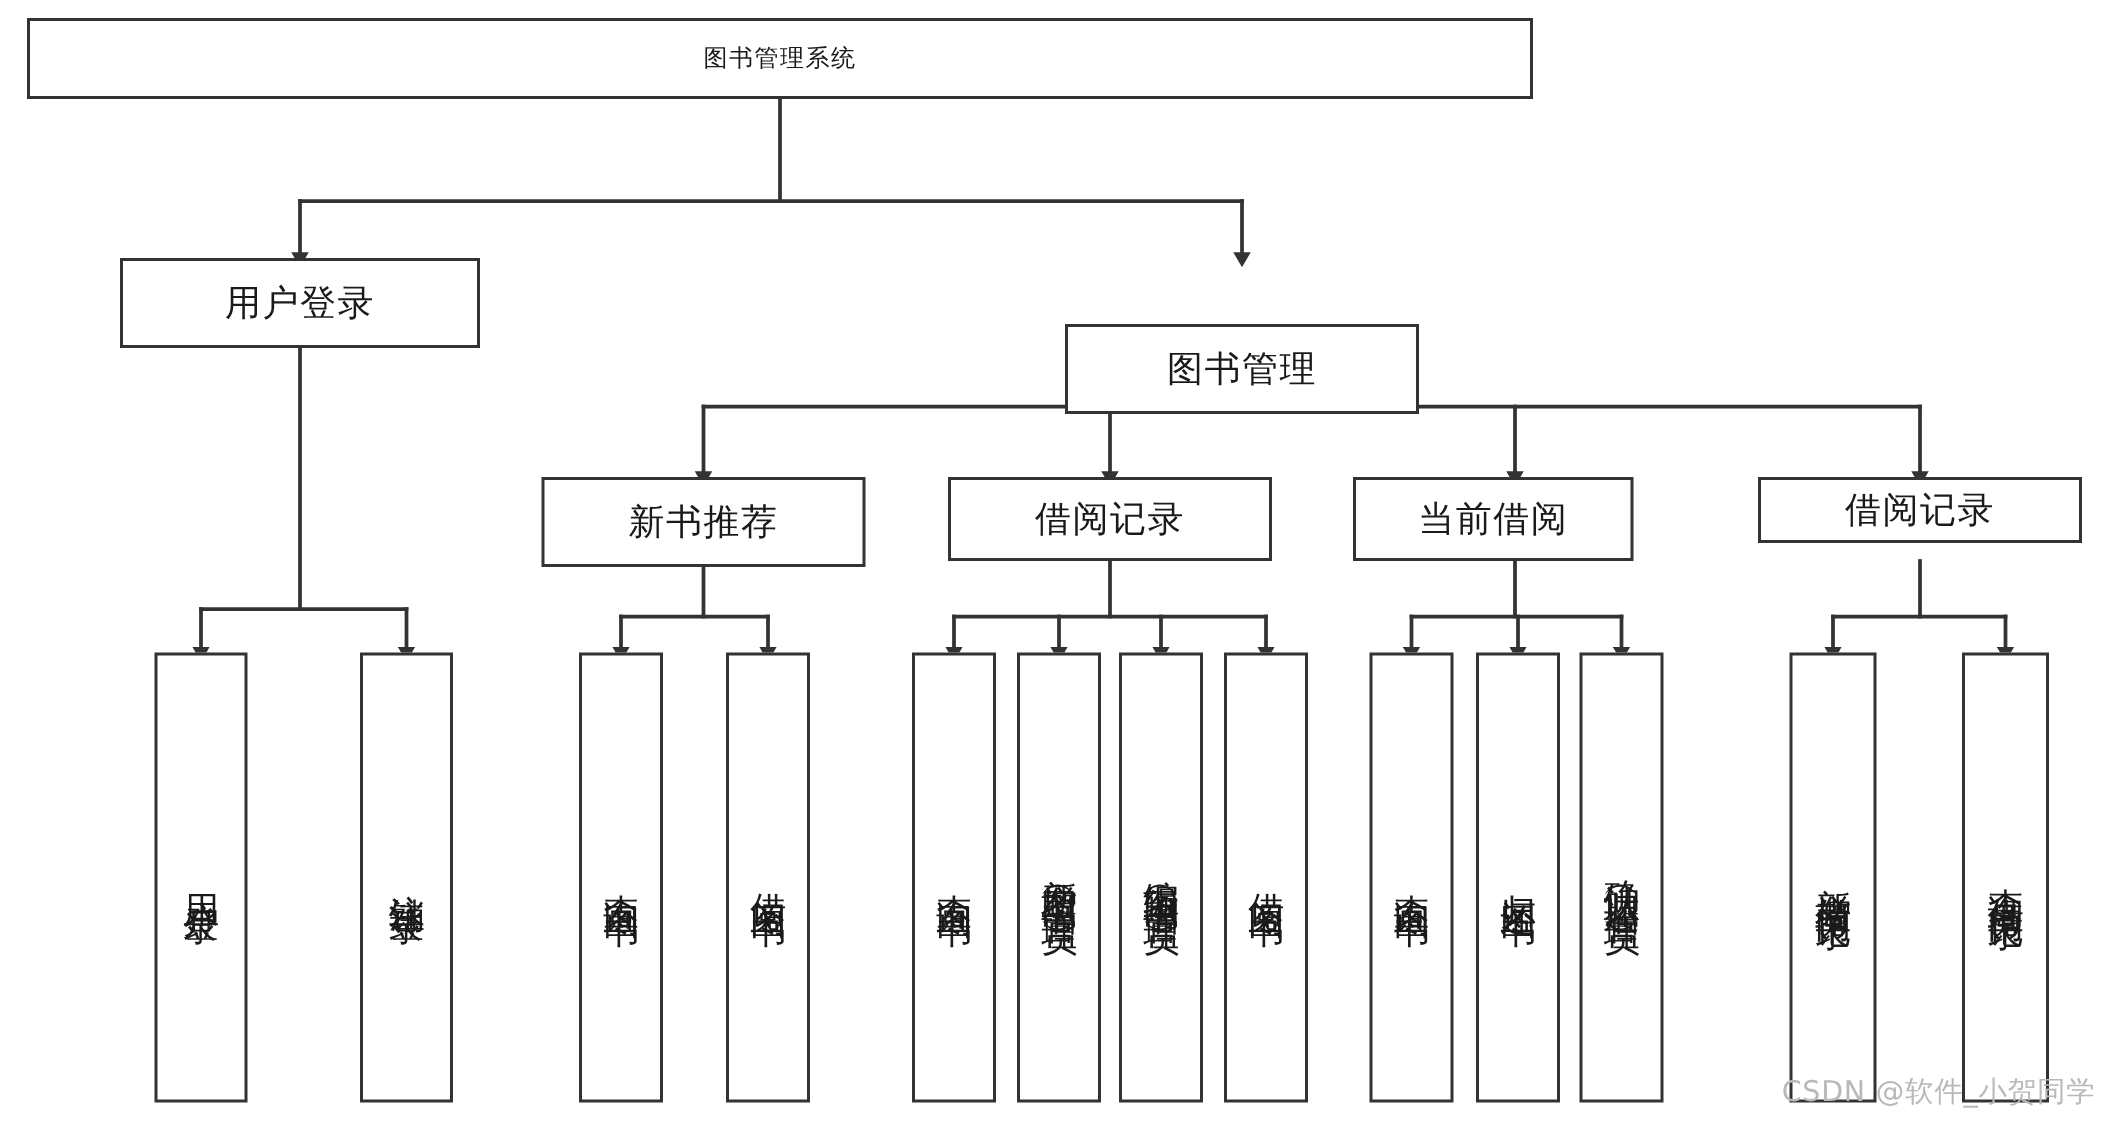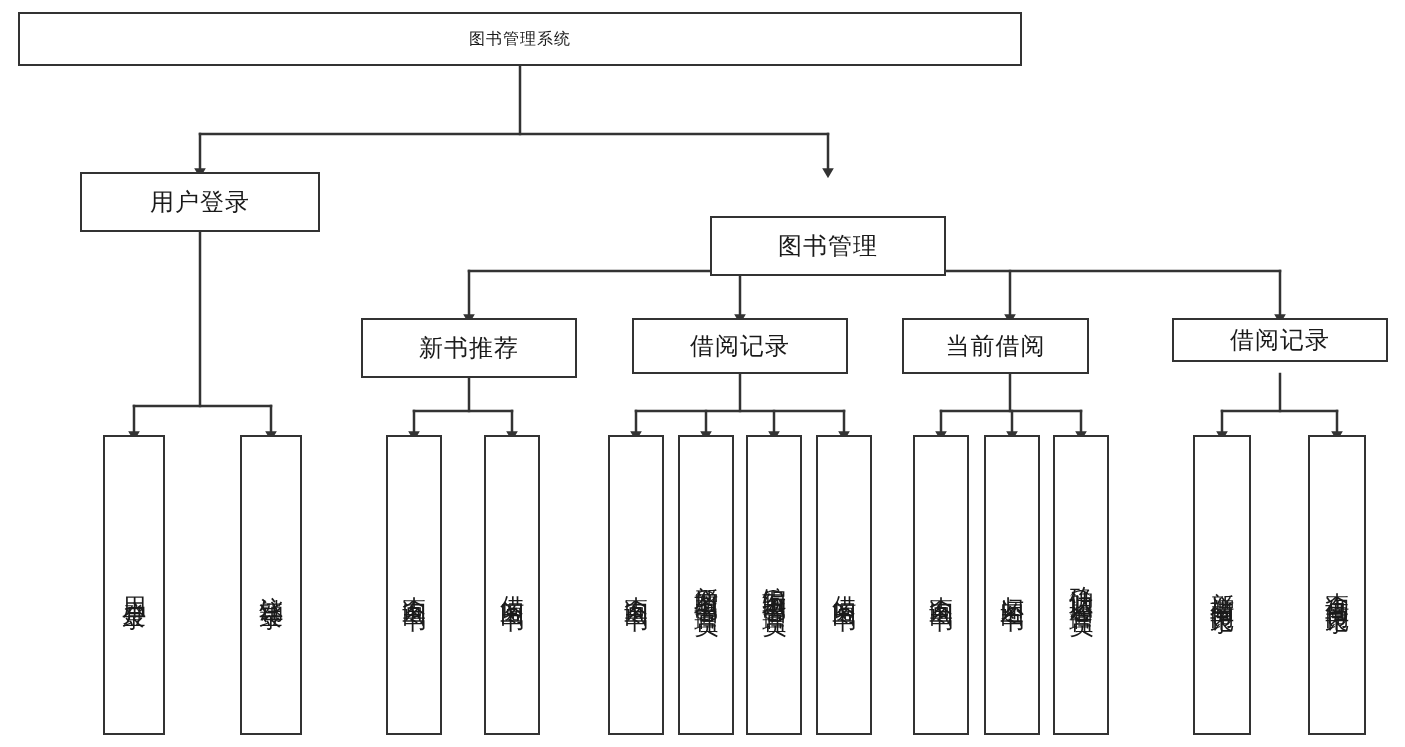--- a/index.html
+++ b/index.html
@@ -131,13 +131,14 @@
   <div class="node vert" style="left: 608px; top: 435px; width: 56px; height: 300px;">查询图书</div>
   <div class="node vert" style="left: 678px; top: 435px; width: 56px; height: 300px;">新增图书（管理员）</div>
   <div class="node vert" style="left: 746px; top: 435px; width: 56px; height: 300px;">编辑图书（管理员）</div>
   <div class="node vert" style="left: 816px; top: 435px; width: 56px; height: 300px;">借阅图书</div>
   <div class="node vert" style="left: 913px; top: 435px; width: 56px; height: 300px;">查询图书</div>
   <div class="node vert" style="left: 984px; top: 435px; width: 56px; height: 300px;">归还图书</div>
   <div class="node vert" style="left: 1053px; top: 435px; width: 56px; height: 300px;">确认归还（管理员）</div>
   <div class="node vert" style="left: 1193px; top: 435px; width: 58px; height: 300px;">新增借阅记录</div>
   <div class="node vert" style="left: 1308px; top: 435px; width: 58px; height: 300px;">查询借阅记录</div>
 
+  <div id="watermark">CSDN @软件_小贺同学</div>
 </div>
 
 </body></html>

